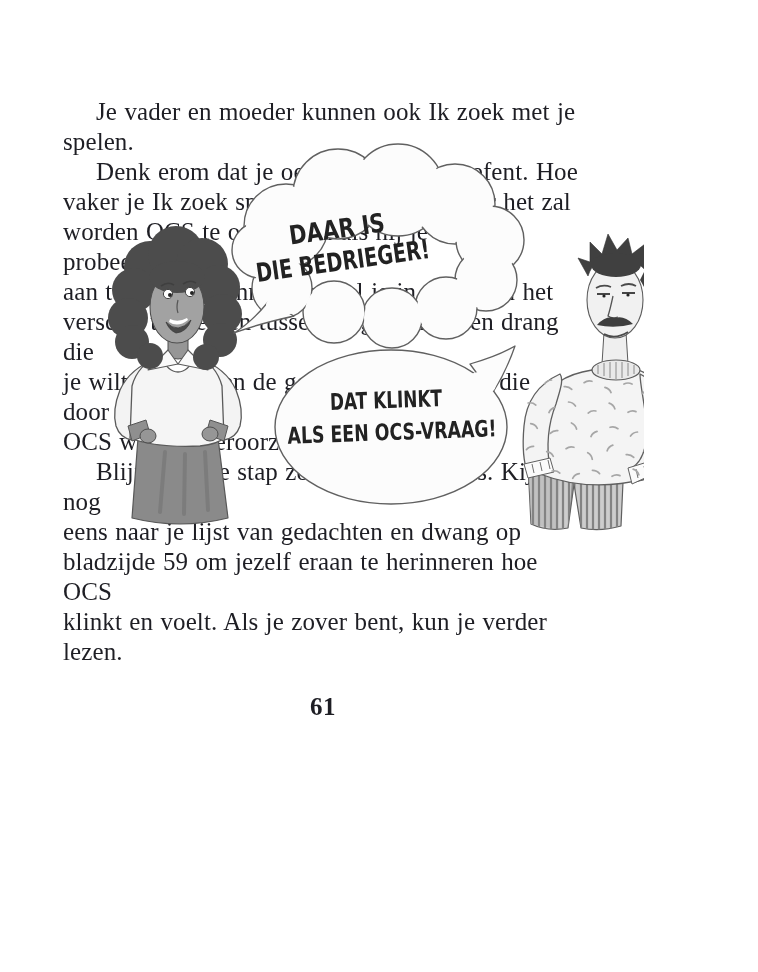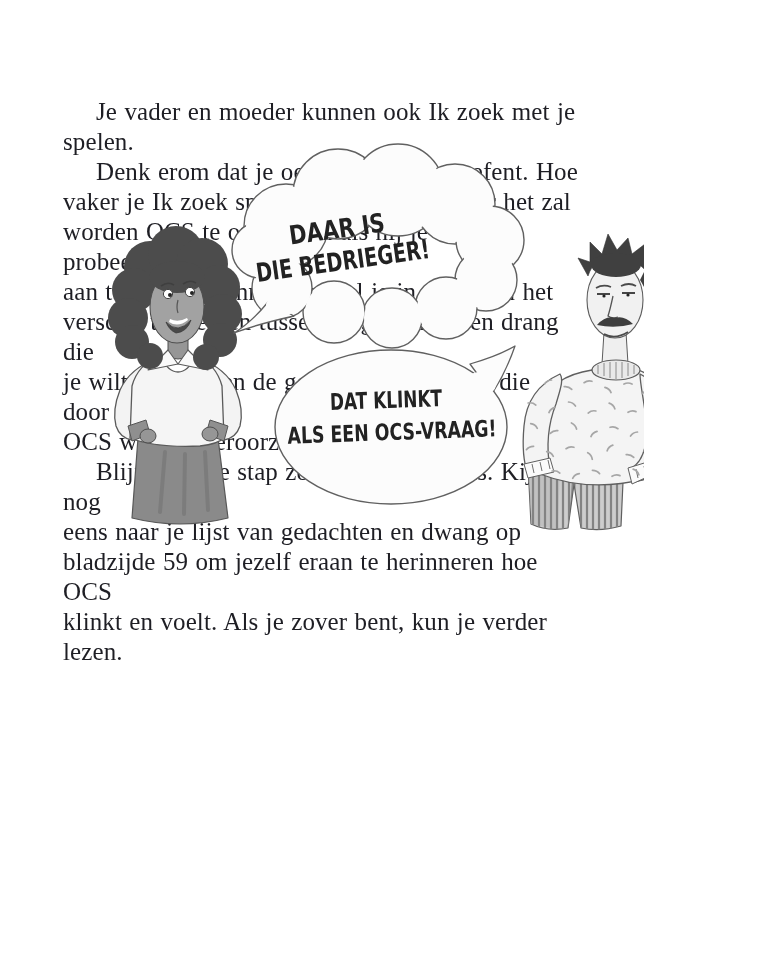--- a/index.html
+++ b/index.html
@@ -56,20 +56,21 @@
 aan te bieden. Binnenkort zul je in staat zijn het
 verschil te merken tussen de gedachten en drang die
 je wilt hebben, en de gedachten en dwang die door
 OCS worden veroorzaakt.</p>
 
     <p class="body-text indent para2">Blijf bij deze stap zo lang dat nodig is. Kijk nog
 eens naar je lijst van gedachten en dwang op
 bladzijde 59 om jezelf eraan te herinneren hoe OCS
 klinkt en voelt. Als je zover bent, kun je verder lezen.</p>
 
+    <div class="page-number">61</div>
   </div>
 
   <div class="illustration">
   <svg width="758" height="400" viewBox="0 0 758 400" xmlns="http://www.w3.org/2000/svg">
     <defs>
       <path id="dash" d="M-4 0 Q0 -2 4 0" stroke="#a6a6a6" stroke-width="1.7" fill="none" stroke-linecap="round"></path>
       <clipPath id="pantsClip">
         <path d="M528,322 L624,318 L621,384 Q600,390 581,386 L574,342 L568,386 Q548,390 531,382 Z"></path>
       </clipPath>
     </defs>

